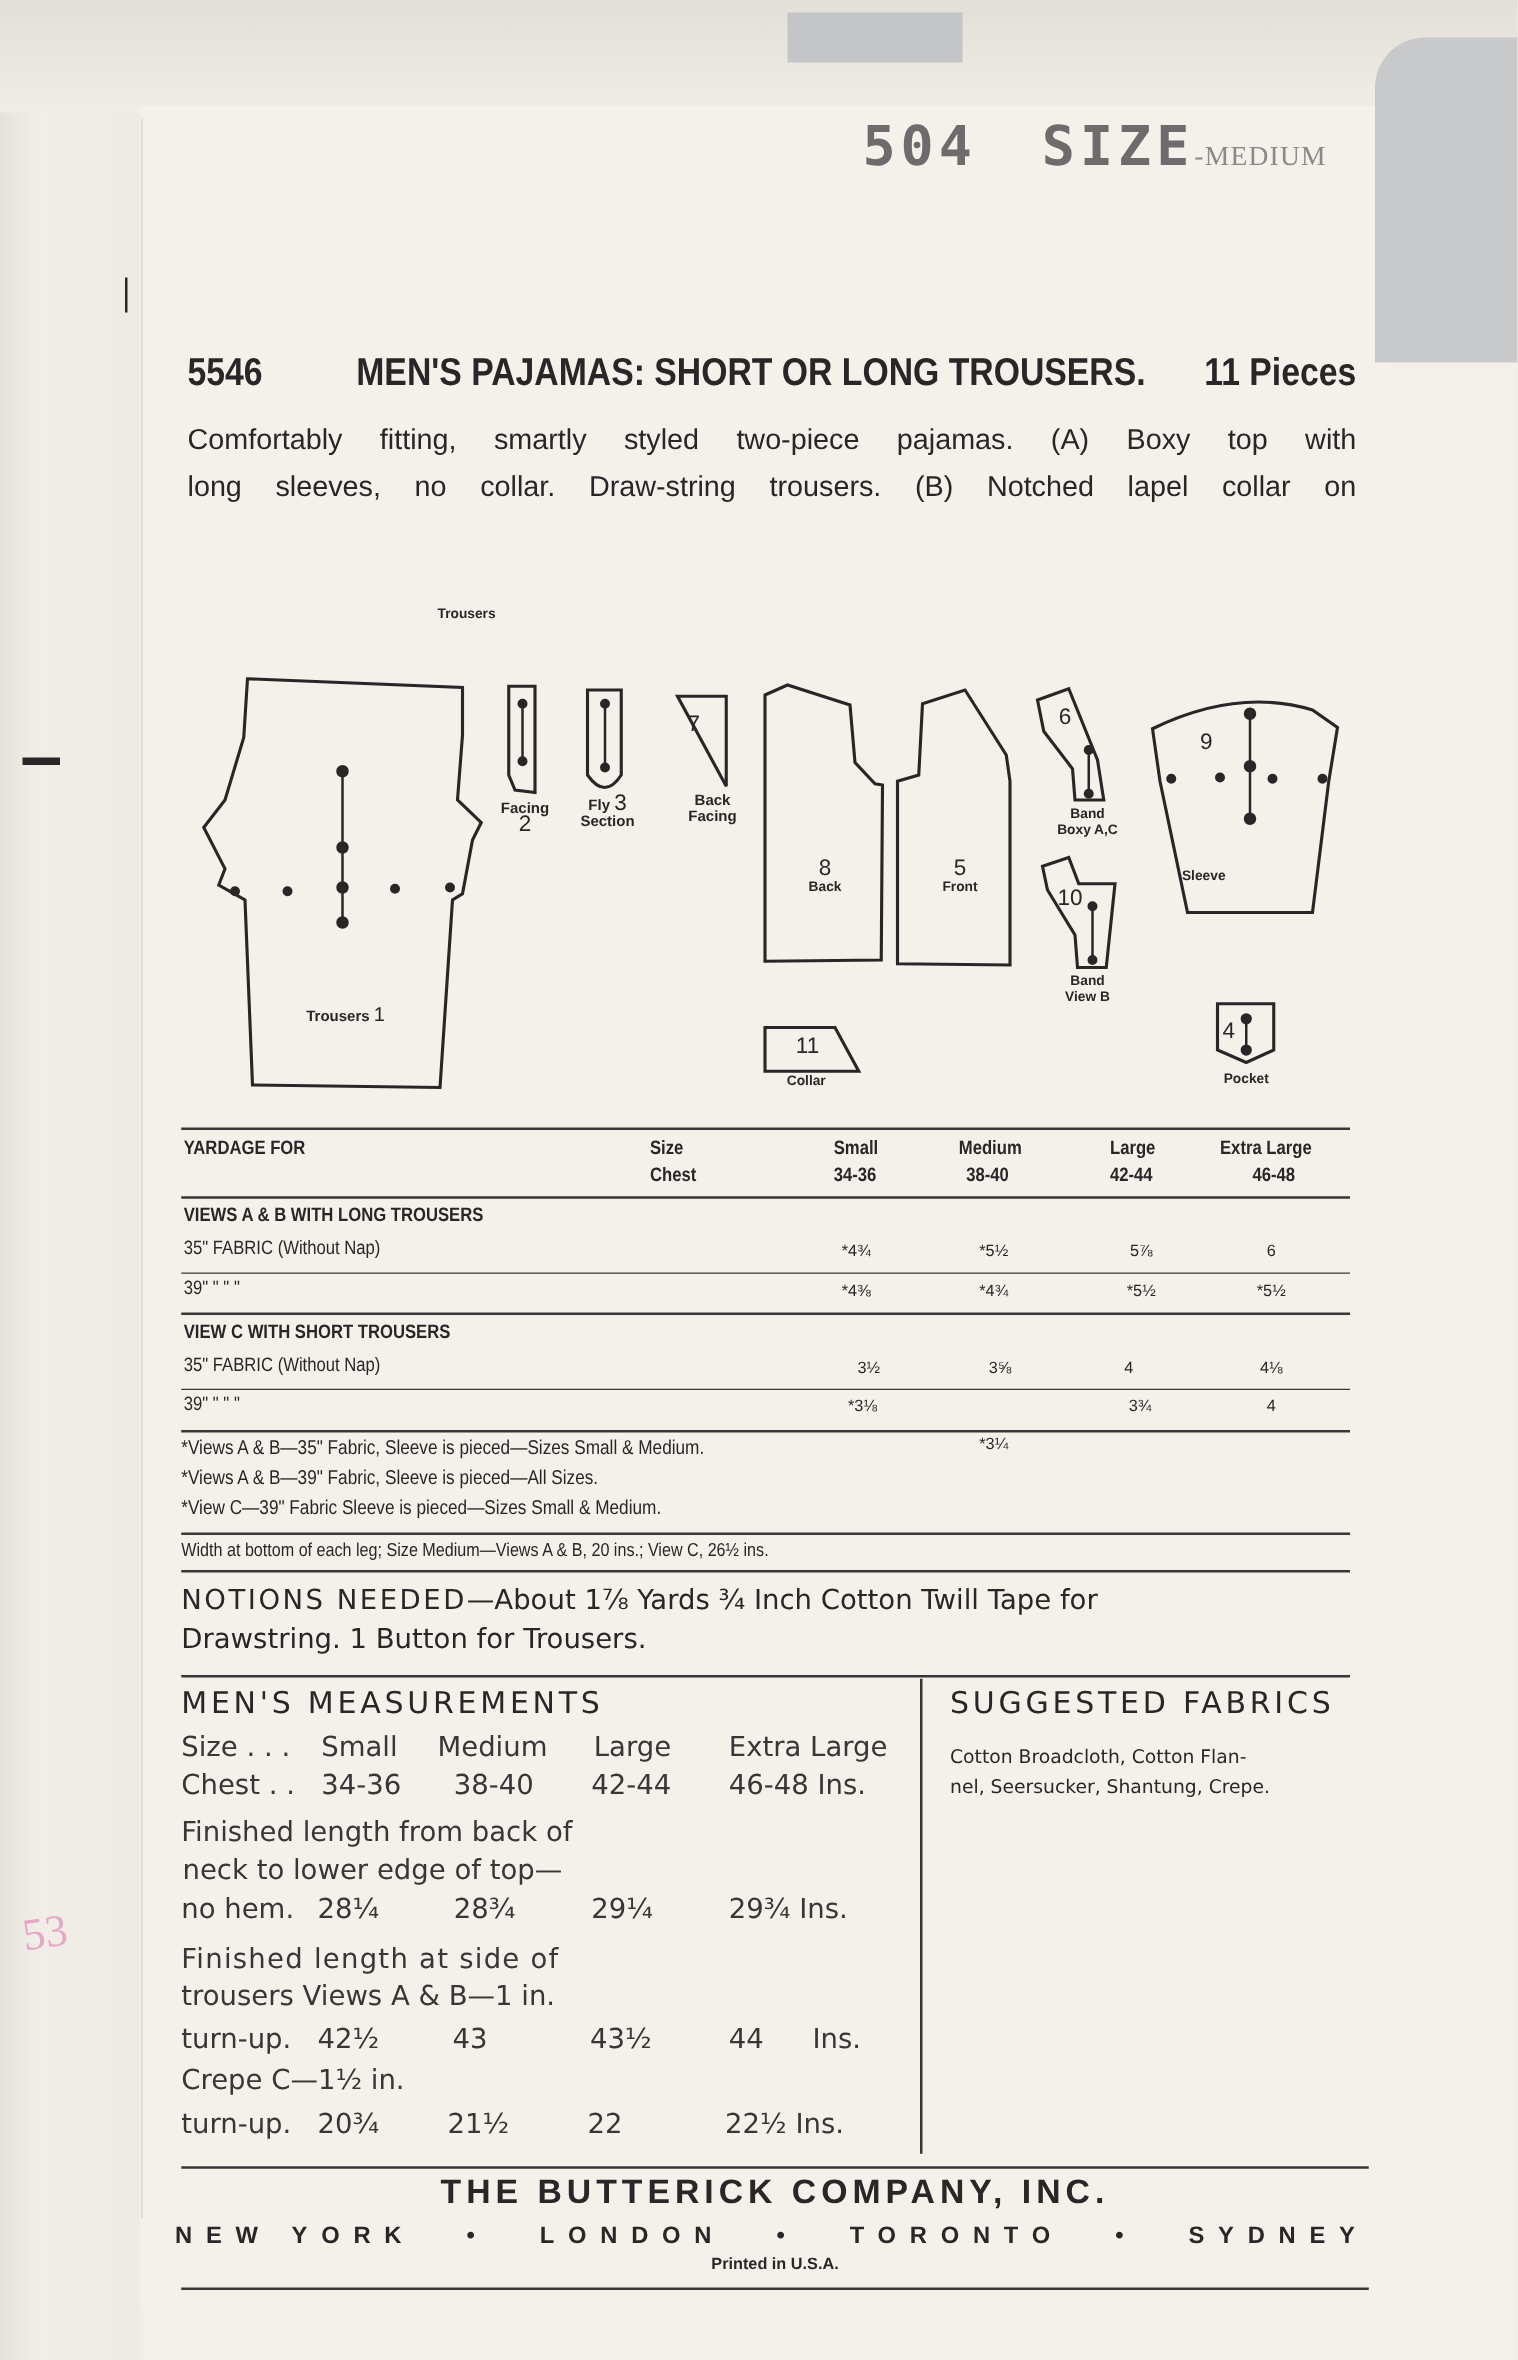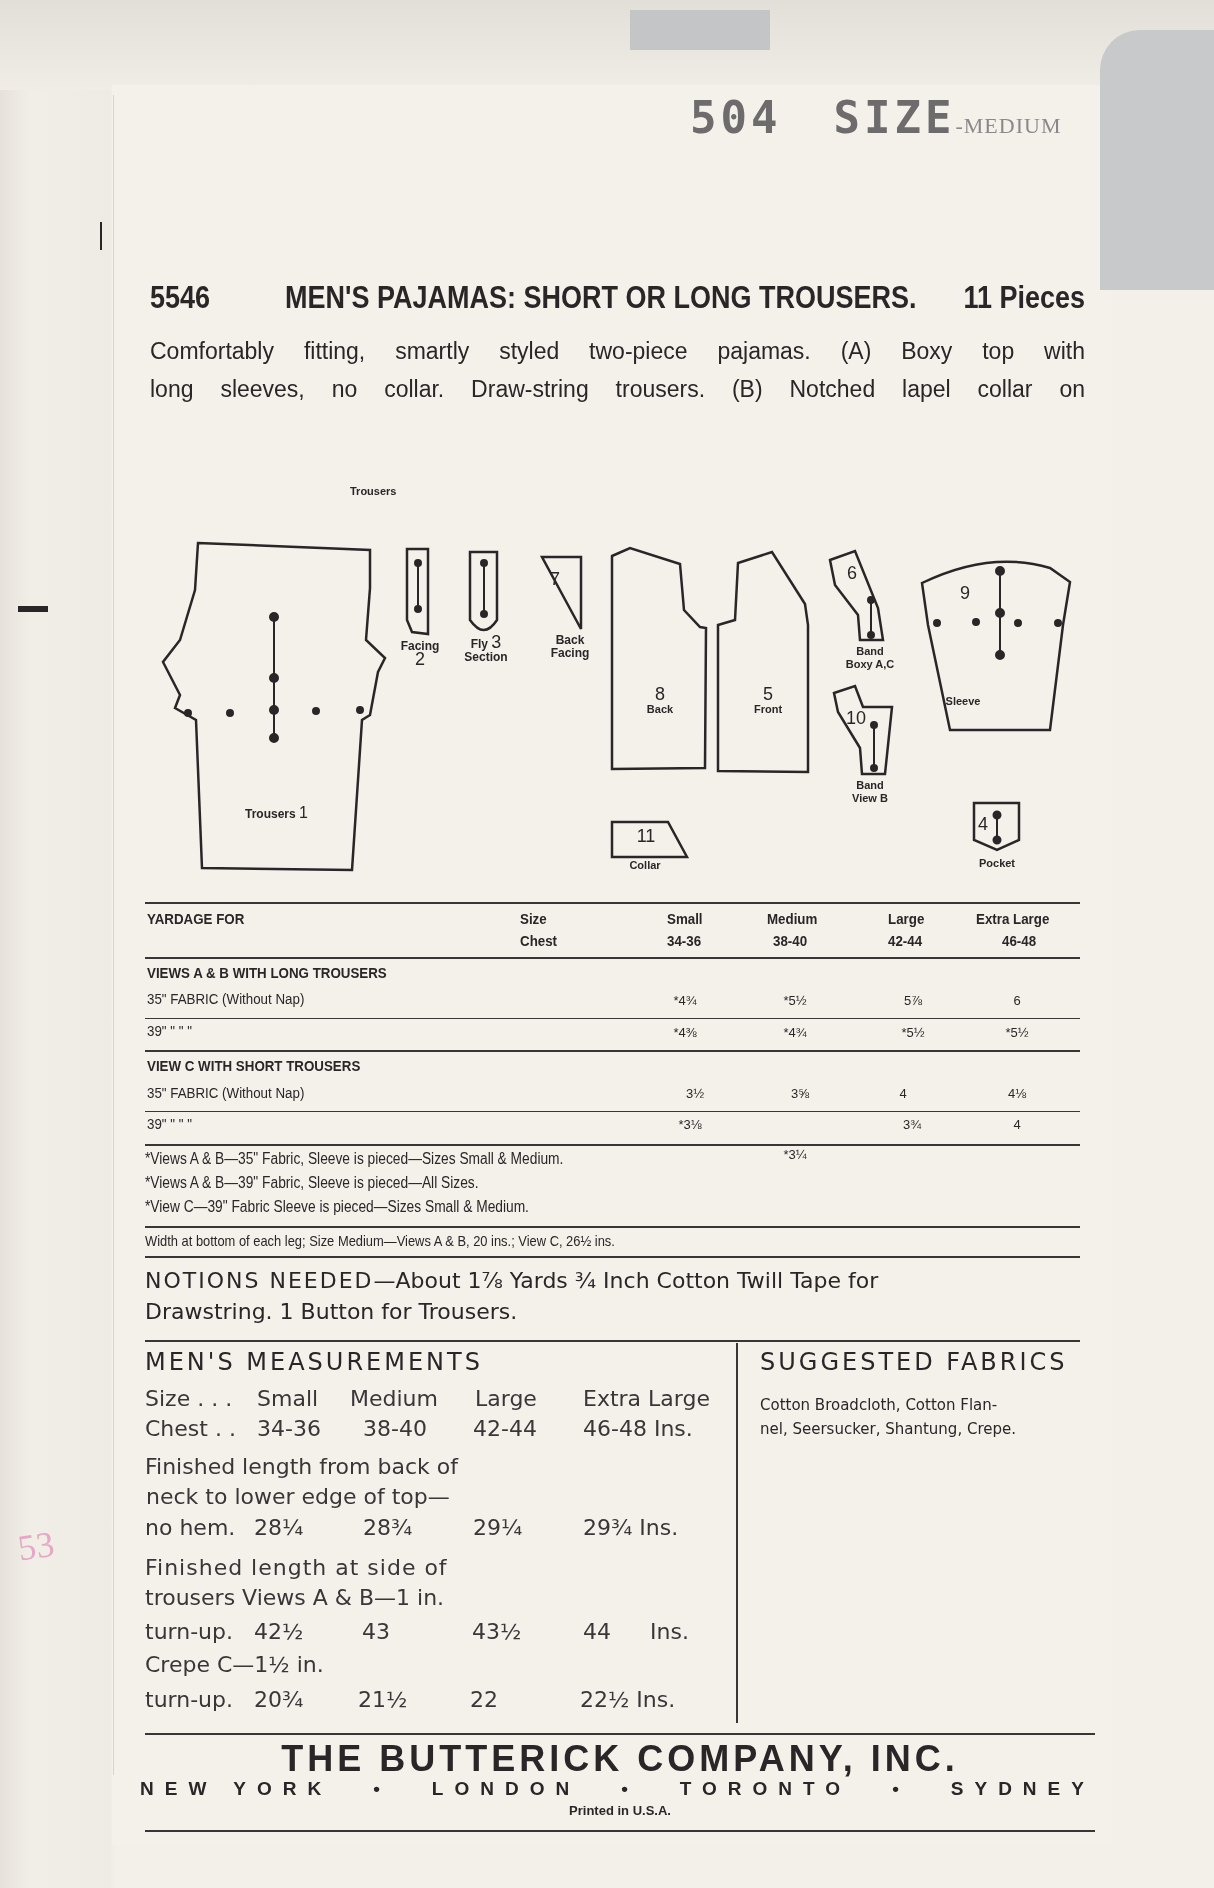--- a/index.html
+++ b/index.html
@@ -27,21 +27,21 @@
   .ytext{position:absolute;font-family:"Liberation Sans",sans-serif;font-size:15.5px;font-weight:bold;transform:scaleX(0.86);transform-origin:left top;white-space:nowrap;}
   .ytext.norm{font-weight:normal;}
   .ycell{position:absolute;font-family:"Liberation Sans",sans-serif;font-size:13px;text-align:center;width:110px;}
   .foot{position:absolute;left:145px;font-family:"Liberation Sans",sans-serif;font-size:16px;transform:scaleX(0.86);transform-origin:left top;white-space:nowrap;}
   .notions{position:absolute;top:1265px;left:145px;width:935px;font-family:"DejaVu Sans",sans-serif;font-size:22px;line-height:31px;}
   .notions .hd{letter-spacing:2px;}
   .section-hd{position:absolute;font-family:"DejaVu Sans",sans-serif;font-size:24px;letter-spacing:3px;}
   .meas{position:absolute;font-family:"DejaVu Sans",sans-serif;font-size:22px;color:#3a3638;white-space:nowrap;}
   .vdiv{position:absolute;left:736px;top:1343px;width:2px;height:380px;background:#3a3638;}
   .fabrics{position:absolute;left:760px;top:1393px;width:330px;font-family:"DejaVu Sans",sans-serif;font-size:15px;line-height:24px;}
-  .company{position:absolute;top:1738px;left:145px;width:950px;text-align:center;font-family:"Liberation Sans",sans-serif;font-weight:bold;font-size:36px;letter-spacing:4px;}
+  .company{position:absolute;top:1738px;left:145px;width:950px;text-align:center;font-family:"Liberation Sans",sans-serif;font-weight:bold;font-size:27px;letter-spacing:4px;}
   .cities{position:absolute;top:1778px;left:140px;width:955px;display:flex;justify-content:space-between;font-family:"Liberation Sans",sans-serif;font-weight:bold;font-size:19px;}
   .cities span{letter-spacing:11px;}
   .printed{position:absolute;top:1803px;left:145px;width:950px;text-align:center;font-family:"Liberation Sans",sans-serif;font-weight:bold;font-size:13px;}
 </style>
 </head>
 <body>
 
 <div class="paper-edge"></div>
 <div class="flap"></div>
 <div class="gray-tab"></div>

